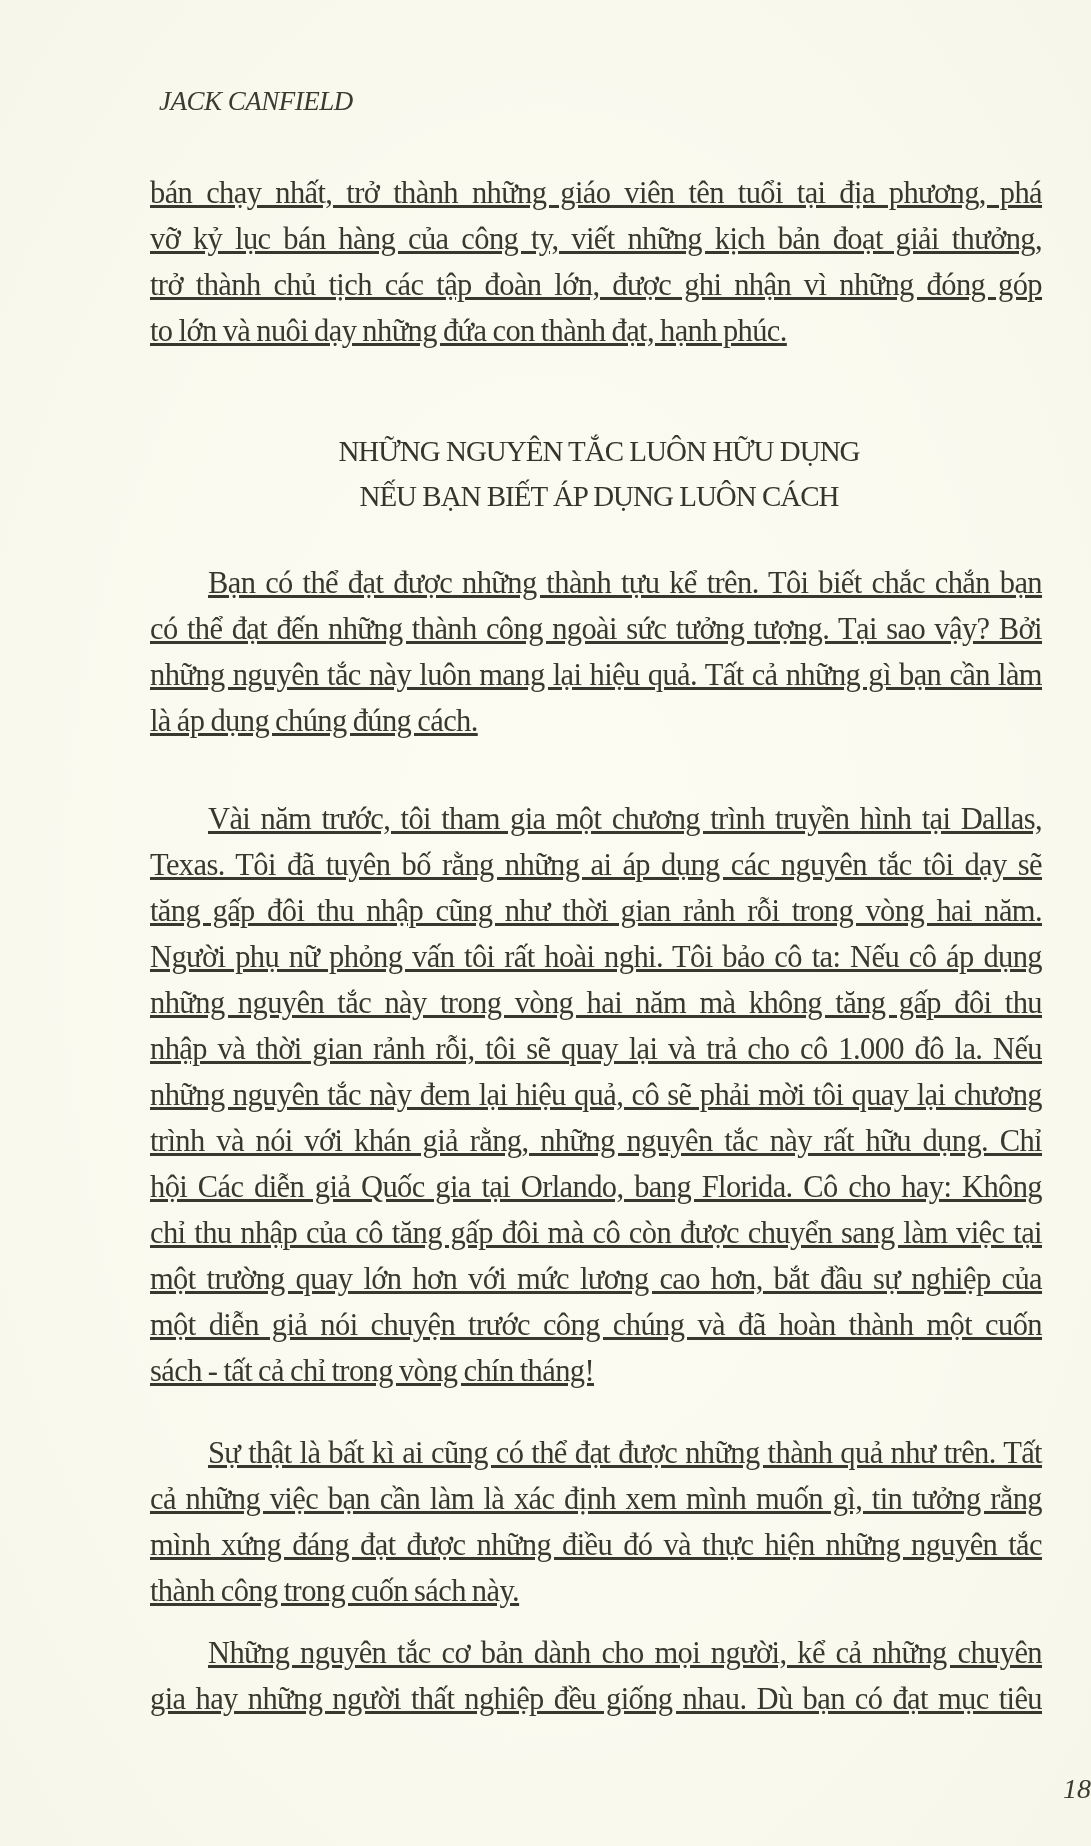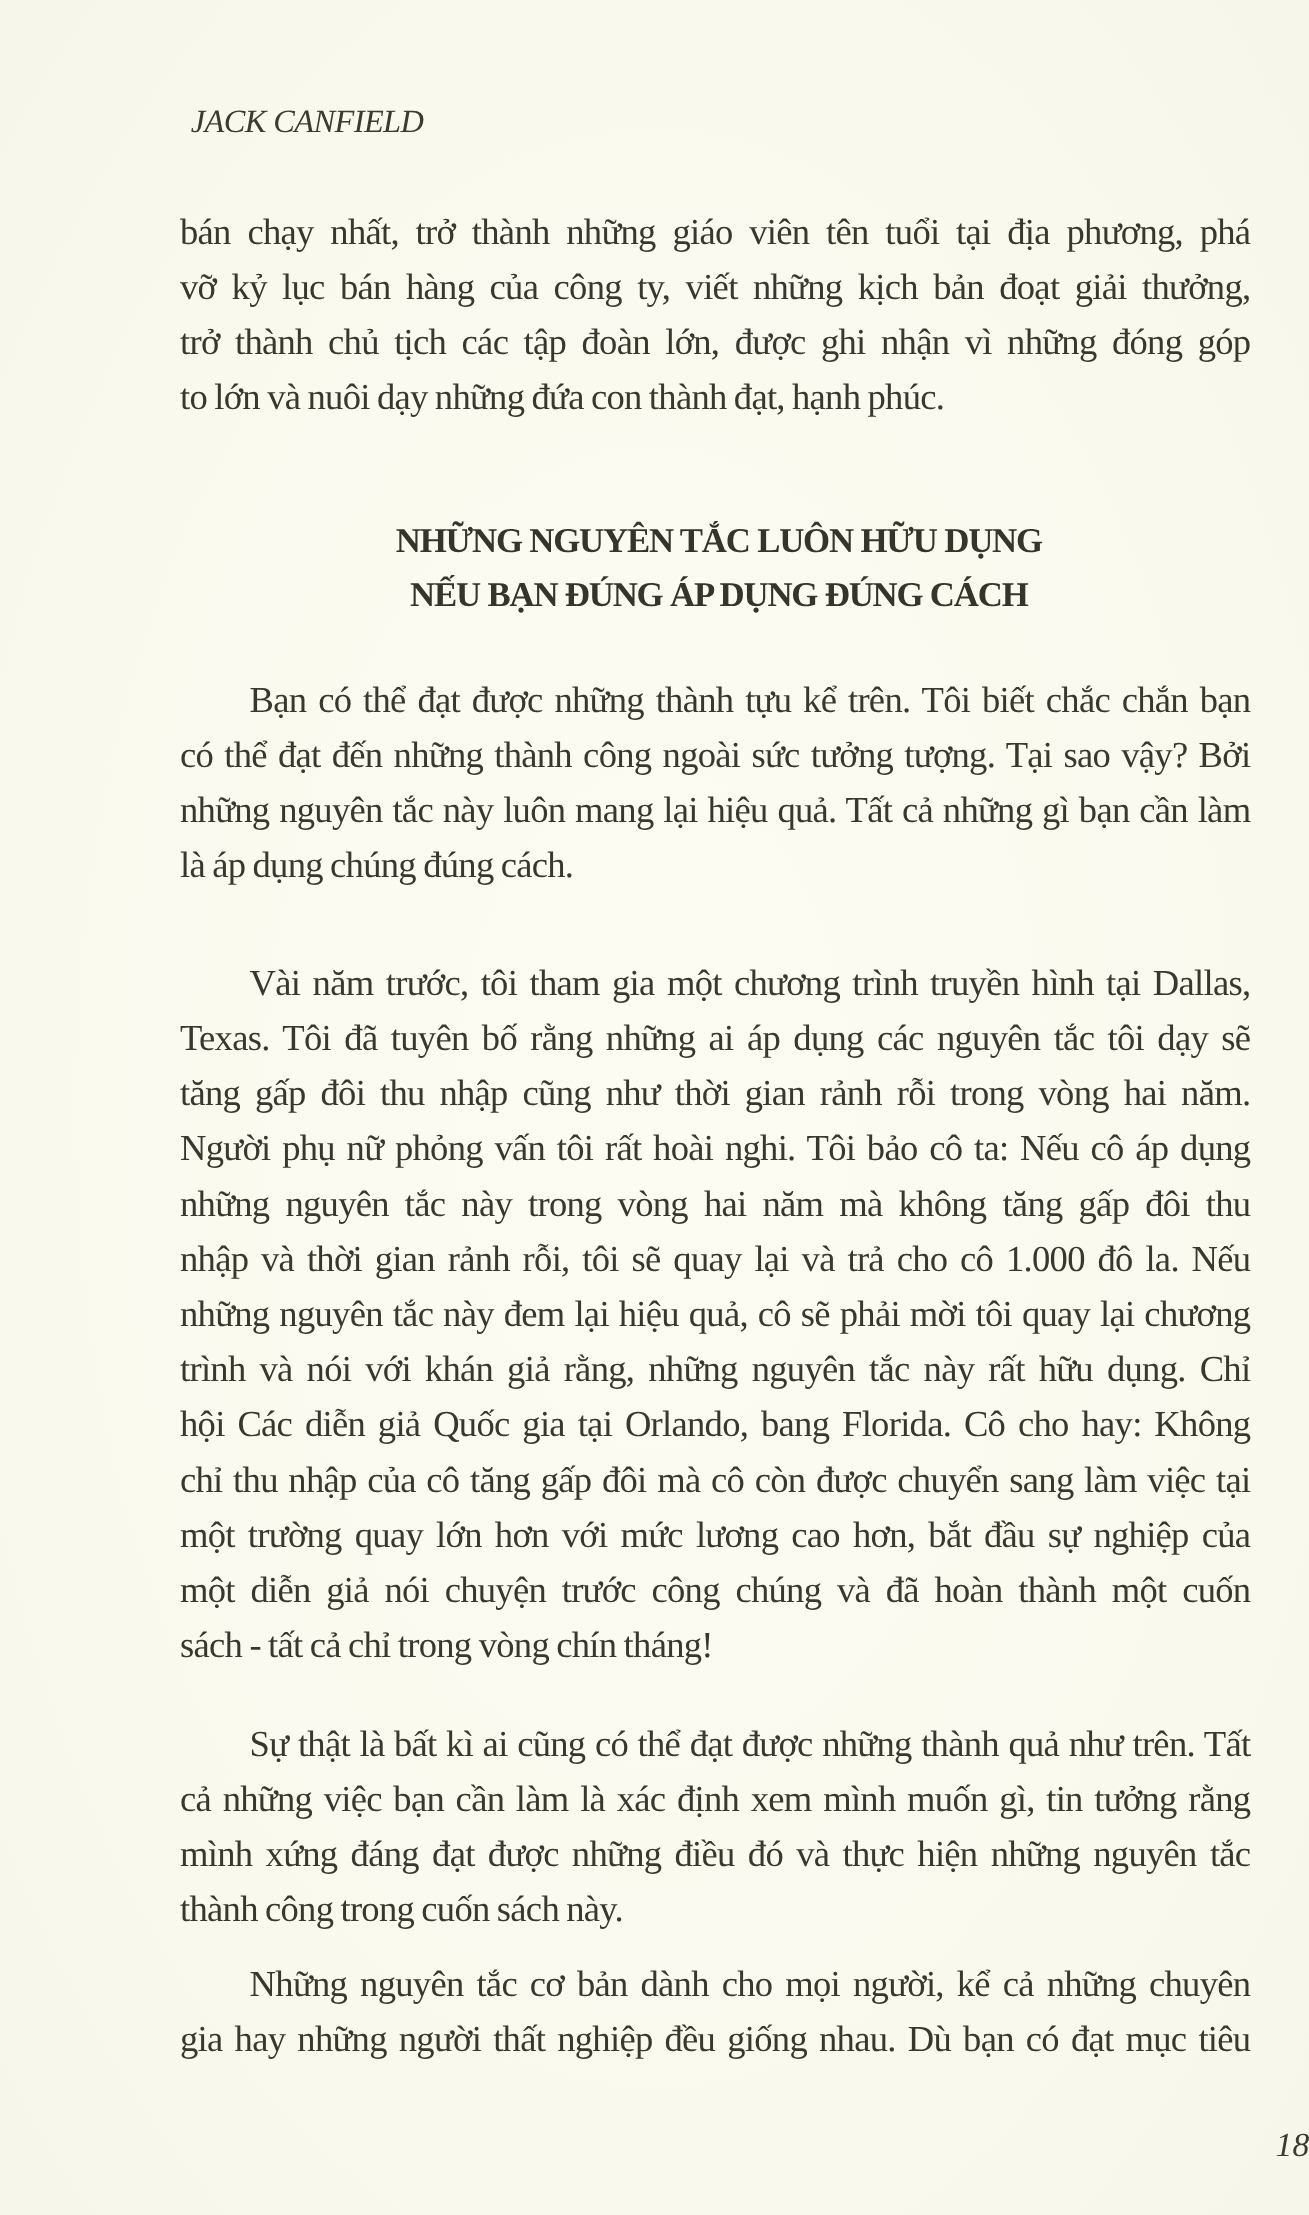--- a/index.html
+++ b/index.html
@@ -49,33 +49,34 @@
     text-align: justify;
     text-align-last: left;
     hyphens: none;
   }
   .para .line {
     display: block;
     text-align: justify;
     text-align-last: justify;
     white-space: nowrap;
     height: 46px;
+    text-decoration: underline;
   }
   .para .line.last {
     text-align-last: left;
   }
   .para .line.indent {
     padding-left: 58px;
   }
   .heading {
     position: absolute;
     left: 0;
     width: 1091px;
     text-align: center;
-    font-weight: bold;
+    font-weight: normal;
     font-size: 29px;
     line-height: 45px;
     letter-spacing: -1px;
     color: #35352b;
     padding-left: 107px;
     box-sizing: border-box;
   }
   .heading .hline { display: block; }
   .page-number {
     position: absolute;
@@ -102,21 +103,21 @@
     <p class="para">
       <span class="line">bán chạy nhất, trở thành những giáo viên tên tuổi tại địa phương, phá</span>
       <span class="line">vỡ kỷ lục bán hàng của công ty, viết những kịch bản đoạt giải thưởng,</span>
       <span class="line">trở thành chủ tịch các tập đoàn lớn, được ghi nhận vì những đóng góp</span>
       <span class="line last">to lớn và nuôi dạy những đứa con thành đạt, hạnh phúc.</span>
     </p>
   </div>
 
   <div class="heading" style="top:429px;">
     <span class="hline">NHỮNG NGUYÊN TẮC LUÔN HỮU DỤNG</span>
-    <span class="hline">NẾU BẠN ĐÚNG ÁP DỤNG ĐÚNG CÁCH</span>
+    <span class="hline">NẾU BẠN BIẾT ÁP DỤNG LUÔN CÁCH</span>
   </div>
 
   <div class="text-block" style="top:560px;">
     <p class="para">
       <span class="line indent">Bạn có thể đạt được những thành tựu kể trên. Tôi biết chắc chắn bạn</span>
       <span class="line">có thể đạt đến những thành công ngoài sức tưởng tượng. Tại sao vậy? Bởi</span>
       <span class="line">những nguyên tắc này luôn mang lại hiệu quả. Tất cả những gì bạn cần làm</span>
       <span class="line last">là áp dụng chúng đúng cách.</span>
     </p>
   </div>

